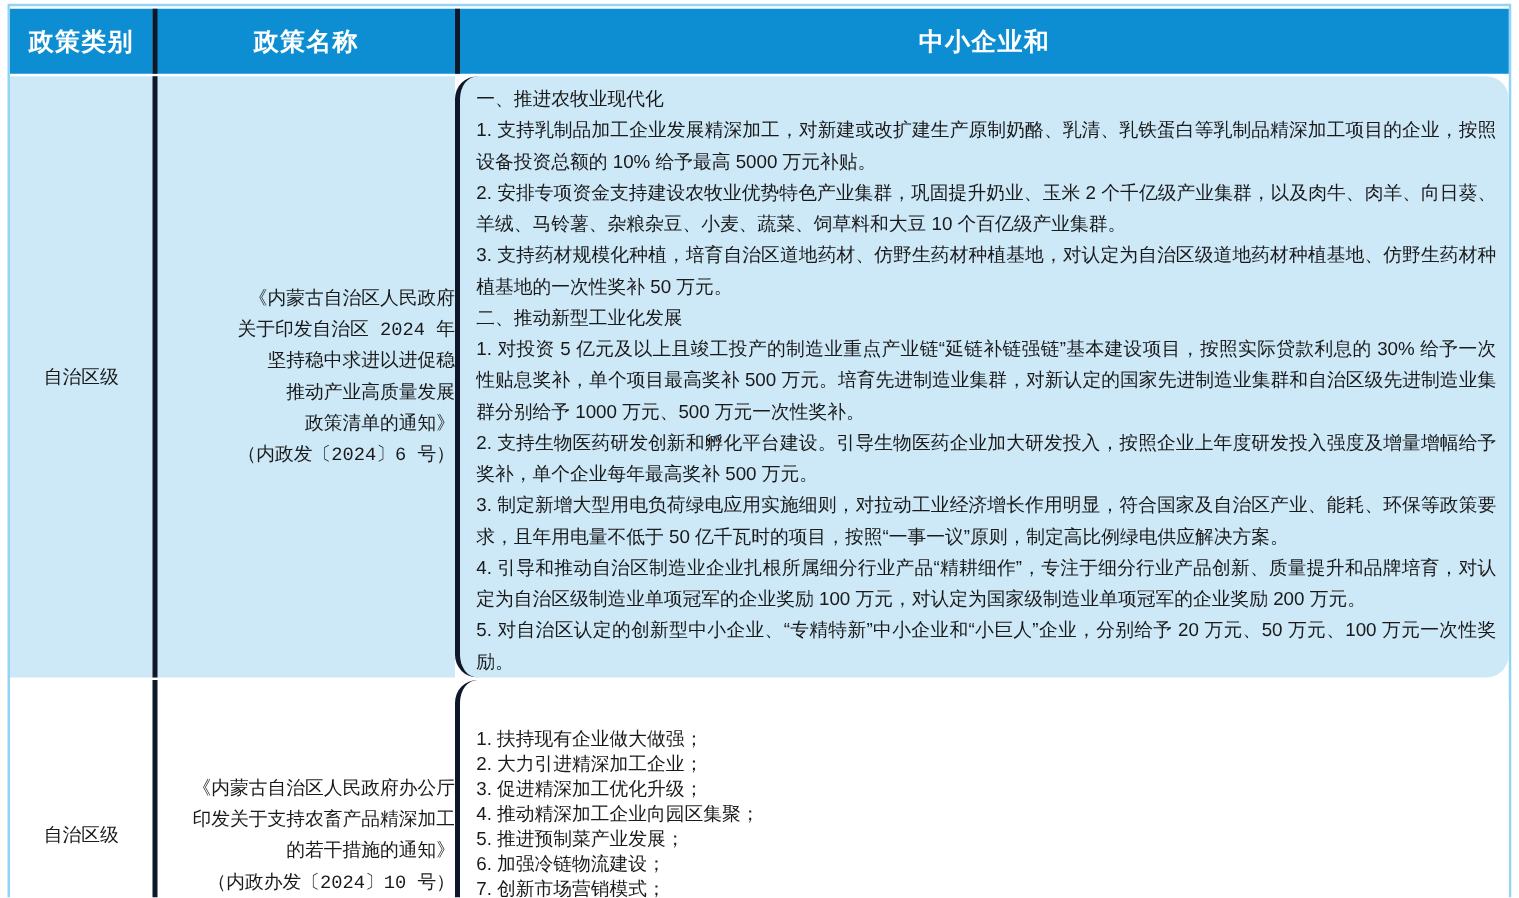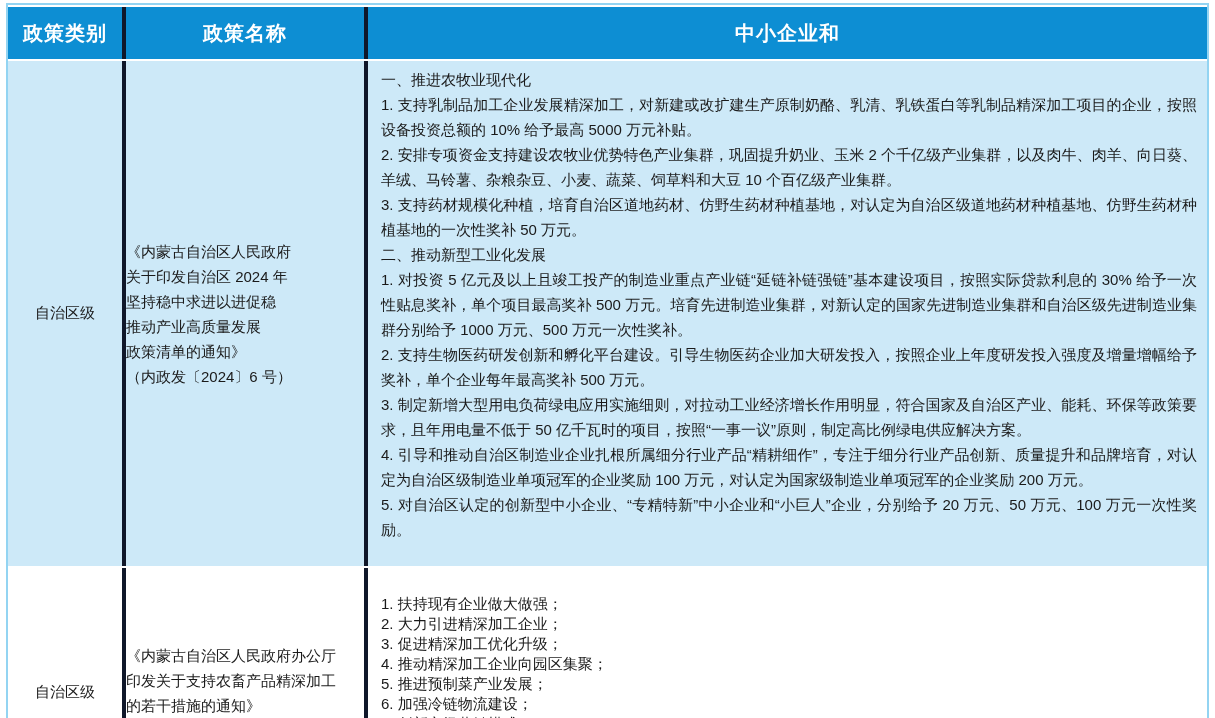--- a/index.html
+++ b/index.html
@@ -53,29 +53,31 @@
   }
   tr.row-blue td { background: #cde9f8; }
   tr.row-white td { background: #ffffff; }
   tr.row1 { height: 392px; }
   tr.row2 { height: 249px; }
   td.cat {
     text-align: center;
     margin-left: 12px;
   }
   td.name {
-    text-align: left;
+    text-align: right;
     line-height: 25px;
     white-space: pre-line;
+    font-family: Liberation Mono, monospace;
   }
   td.content {
     text-align: justify;
     line-height: 25px;
     white-space: pre-line;
-    padding: 6px 10px 24px 13px;
+    padding: 6px 10px 0 13px;
+    border-radius: 18px;
   }
   tr.row2 td.content {
     line-height: 20px;
     text-align: left;
   }
 </style>
 </head>
 <body>
 
 <div class="stage">

